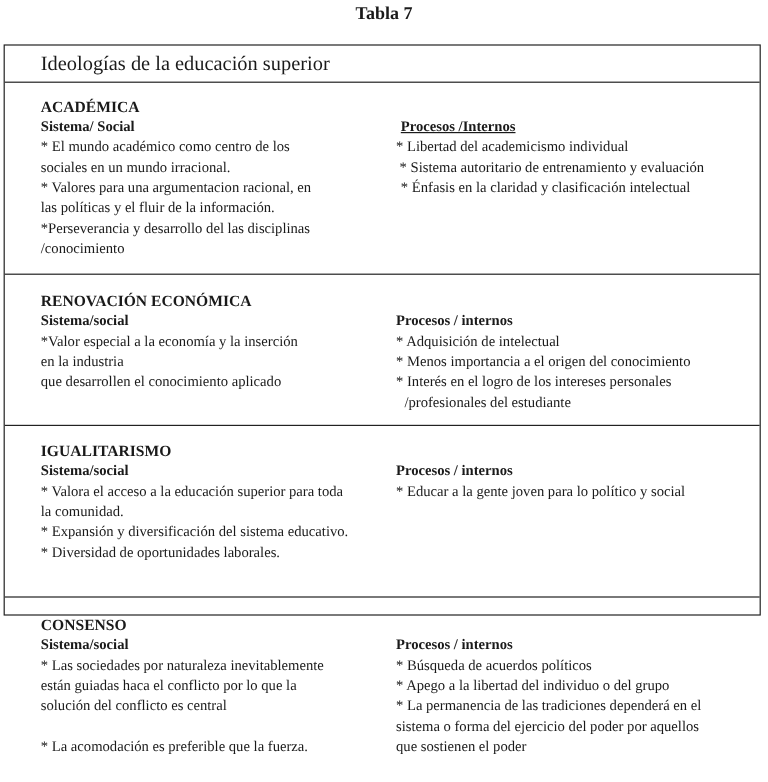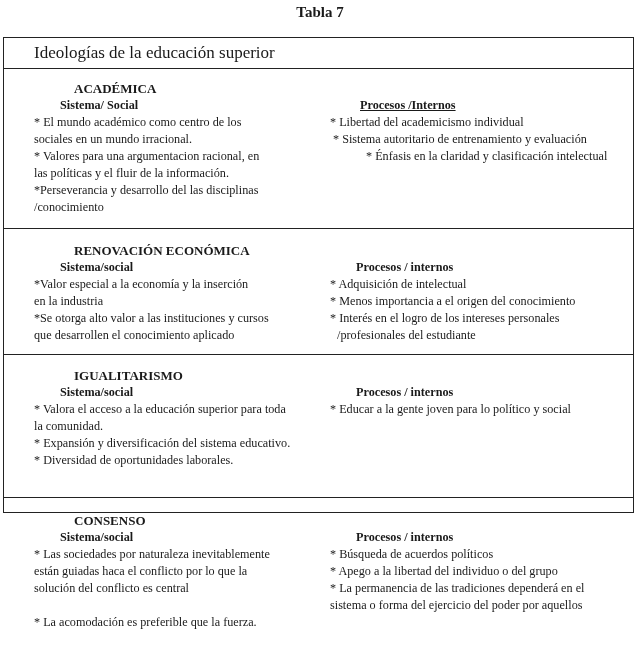--- a/index.html
+++ b/index.html
@@ -20,28 +20,28 @@
     position: absolute; left: 0; top: 0; width: 100%; height: 31px;
     border-bottom: 1.5px solid #222; box-sizing: border-box;
     font-size: 17px; line-height: 30px; padding-left: 30px;
   }
   .section {
     position: absolute; left: 0; width: 100%; box-sizing: border-box;
     border-bottom: 1.5px solid #222;
   }
   .section.last { border-bottom: none; }
   .sec-name {
-    position: absolute; left: 30px; font-weight: bold; font-size: 13px; line-height: 17px; margin-left: 40px;
+    position: absolute; left: 30px; font-weight: bold; font-size: 13px; line-height: 17px;
   }
   .col {
     position: absolute; font-size: 12.2px; line-height: 17px;
   }
   .col-left { left: 30px; width: 290px; }
   .col-right { left: 326px; width: 300px; }
-  .col-head { font-weight: bold; margin-left: 26px; }
+  .col-head { font-weight: bold; }
   .line { white-space: nowrap; }
   .gap { height: 17px; }
 </style>
 </head>
 <body>
 
 <div class="caption">Tabla 7</div>
 
 <div class="table">
   <div class="table-title">Ideologías de la educación superior</div>
@@ -54,31 +54,30 @@
       <div class="line">sociales en un mundo irracional.</div>
       <div class="line">* Valores  para una argumentacion racional, en</div>
       <div class="line">las políticas y el fluir de la información.</div>
       <div class="line">*Perseverancia y desarrollo del las disciplinas</div>
       <div class="line">/conocimiento</div>
     </div>
     <div class="col col-right" style="top:28px;">
       <div class="line col-head" style="padding-left:4px;text-decoration:underline;">Procesos /Internos</div>
       <div class="line">* Libertad del academicismo individual</div>
       <div class="line" style="padding-left:3px;">  * Sistema autoritario de entrenamiento y evaluación</div>
-      <div class="line" style="padding-left:4px;margin-left:32px;">  * Énfasis en la claridad y clasificación intelectual</div>
+      <div class="line" style="padding-left:4px;">  * Énfasis en la claridad y clasificación intelectual</div>
     </div>
   </div>
 
   <div class="section" style="top:191px;height:126px;">
     <div class="sec-name" style="top:13px;">RENOVACIÓN ECONÓMICA</div>
     <div class="col col-left" style="top:30px;">
       <div class="line col-head">Sistema/social</div>
       <div class="line">*Valor especial a la economía y la inserción</div>
       <div class="line">en la industria</div>
-      <div class="line">*Se otorga alto valor a las instituciones y cursos</div>
       <div class="line">que desarrollen el conocimiento aplicado</div>
     </div>
     <div class="col col-right" style="top:30px;">
       <div class="line col-head">Procesos / internos</div>
       <div class="line">* Adquisición de intelectual</div>
       <div class="line">* Menos importancia a el origen del conocimiento</div>
       <div class="line">* Interés en el logro de los intereses personales</div>
       <div class="line" style="padding-left:7px;">  /profesionales del estudiante</div>
     </div>
   </div>
@@ -107,15 +106,16 @@
       <div class="line">solución del conflicto es central</div>
       <div class="line gap"></div>
       <div class="line">* La acomodación es preferible que la fuerza.</div>
     </div>
     <div class="col col-right" style="top:31px;">
       <div class="line col-head">Procesos / internos</div>
       <div class="line"> * Búsqueda de acuerdos políticos</div>
       <div class="line"> * Apego a la libertad del individuo o del grupo</div>
       <div class="line"> * La permanencia de las tradiciones dependerá en el</div>
       <div class="line">sistema o forma del ejercicio del poder por aquellos</div>
+      <div class="line">que sostienen el poder</div>
     </div>
   </div>
 </div>
 
 </body></html>

